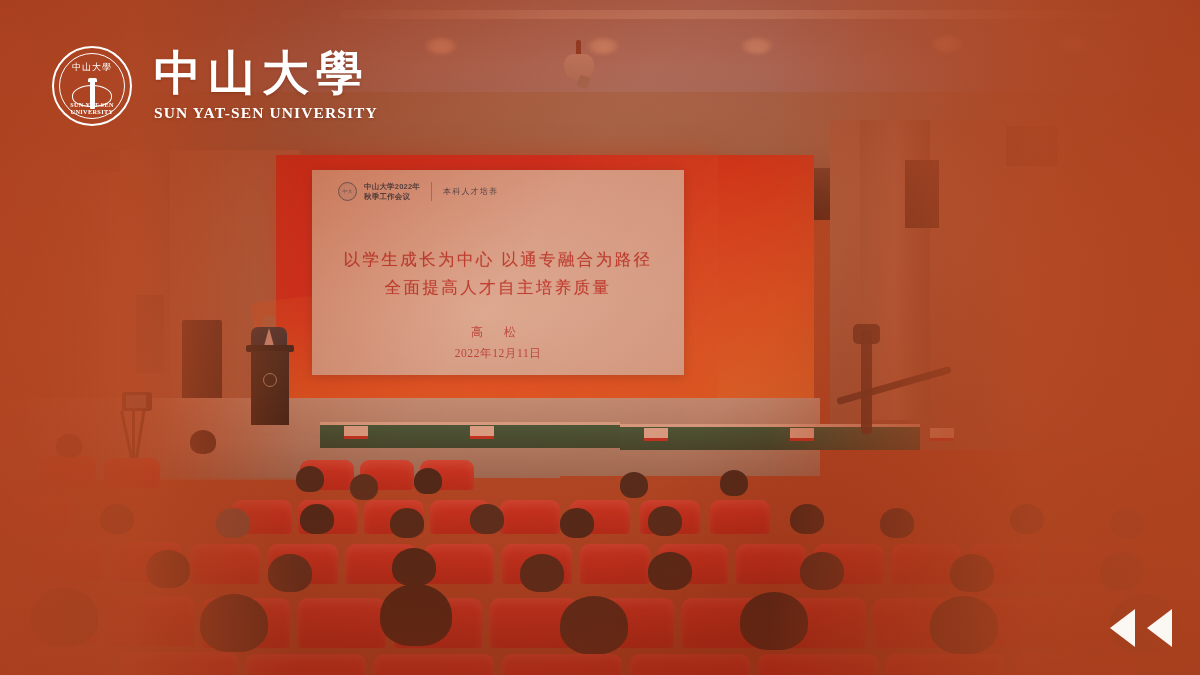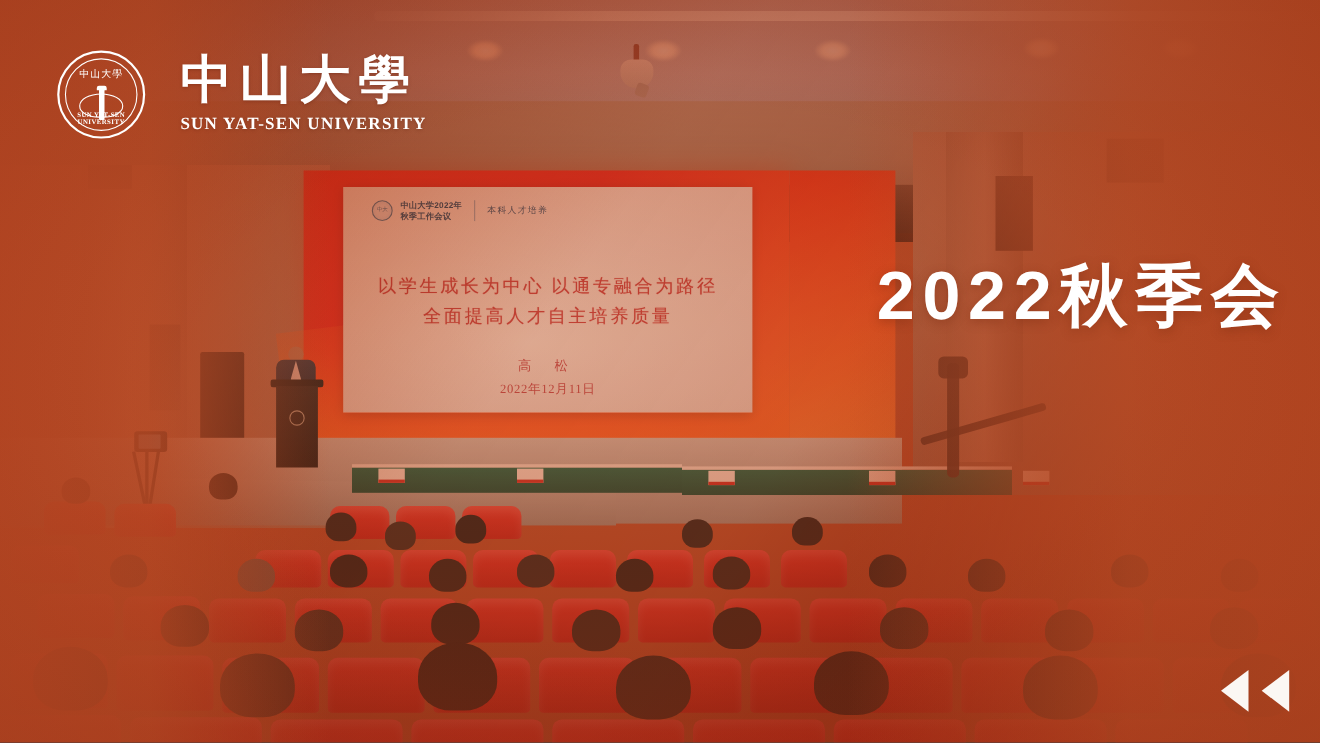--- a/index.html
+++ b/index.html
@@ -182,21 +182,21 @@
   .leftwash{
     position:absolute;left:0;top:0;width:300px;height:100%;
     background:linear-gradient(90deg,rgba(185,72,36,.97) 0%,rgba(187,76,38,.80) 45%,rgba(190,80,40,0) 100%);
   }
   .rightwash{
     position:absolute;right:0;top:0;width:430px;height:100%;
     background:linear-gradient(270deg,rgba(184,72,34,.96) 0%,rgba(186,76,37,.78) 40%,rgba(190,82,42,0) 100%);
   }
 
   
-  .brand{position:absolute;left:52px;top:46px;display:flex;align-items:center;gap:32px;z-index:30;}
+  .brand{position:absolute;left:52px;top:46px;display:flex;align-items:center;gap:22px;z-index:30;}
   .seal{
     position:relative;width:80px;height:80px;border-radius:50%;
     border:2px solid #fff;display:flex;align-items:center;justify-content:center;
   }
   .seal .ring2{position:absolute;inset:5px;border-radius:50%;border:1.4px solid #fff;}
   .seal .cn{position:absolute;top:13px;left:0;right:0;text-align:center;color:#fff;font-size:9px;letter-spacing:1px;font-family:"Liberation Serif",serif;}
   .seal .en{
     position:absolute;left:0;right:0;bottom:9px;text-align:center;color:#fff;
     font-size:6.2px;letter-spacing:.4px;font-family:"Liberation Serif",serif;font-weight:bold;
   }
@@ -501,21 +501,20 @@
       </div>
       <div class="en">SUN YAT-SEN UNIVERSITY</div>
     </div>
     <div class="brand-txt">
       <div class="cn">中山大學</div>
       <div class="en">SUN  YAT-SEN  UNIVERSITY</div>
     </div>
   </div>
 
   <div class="headline">
-    <div class="hl hl1">2022秋季会</div>
   </div>
 
   <div class="arrows">
     <div class="arrow"></div>
     <div class="arrow"></div>
   </div>
 
 </div>
 
 </body></html>

